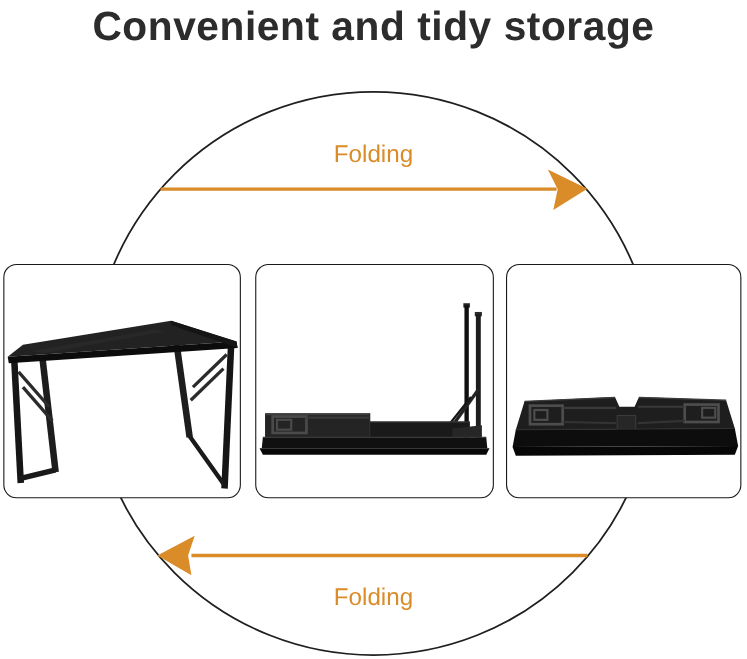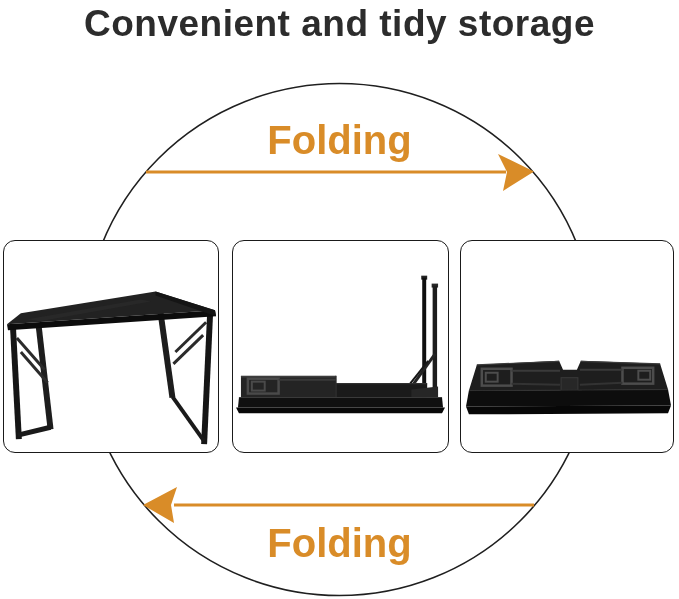--- a/index.html
+++ b/index.html
@@ -24,23 +24,23 @@
   }
   .cycle-svg {
     position: absolute;
     top: 0; left: 0;
     z-index: 1;
   }
   .cycle-label {
     position: absolute;
     left: 0; right: 0;
     text-align: center;
-    font-size: 40px;
+    font-size: 22px;
     line-height: 36px;
-    font-weight: bold;
+    font-weight: normal;
     color: #d98c28;
     z-index: 2;
   }
   .label-folding { top: 122px; }
   .label-opening { top: 525px; }
   .panel {
     position: absolute;
     top: 240px;
     height: 213px;
     background: #ffffff;

